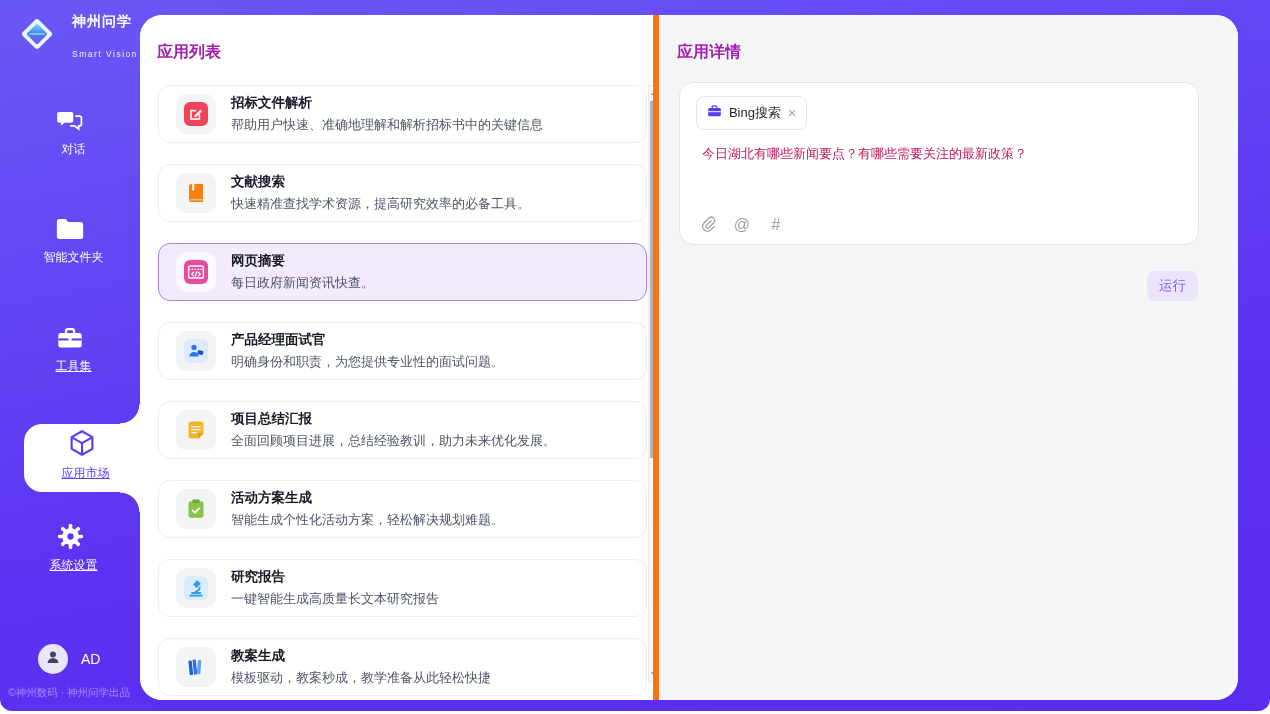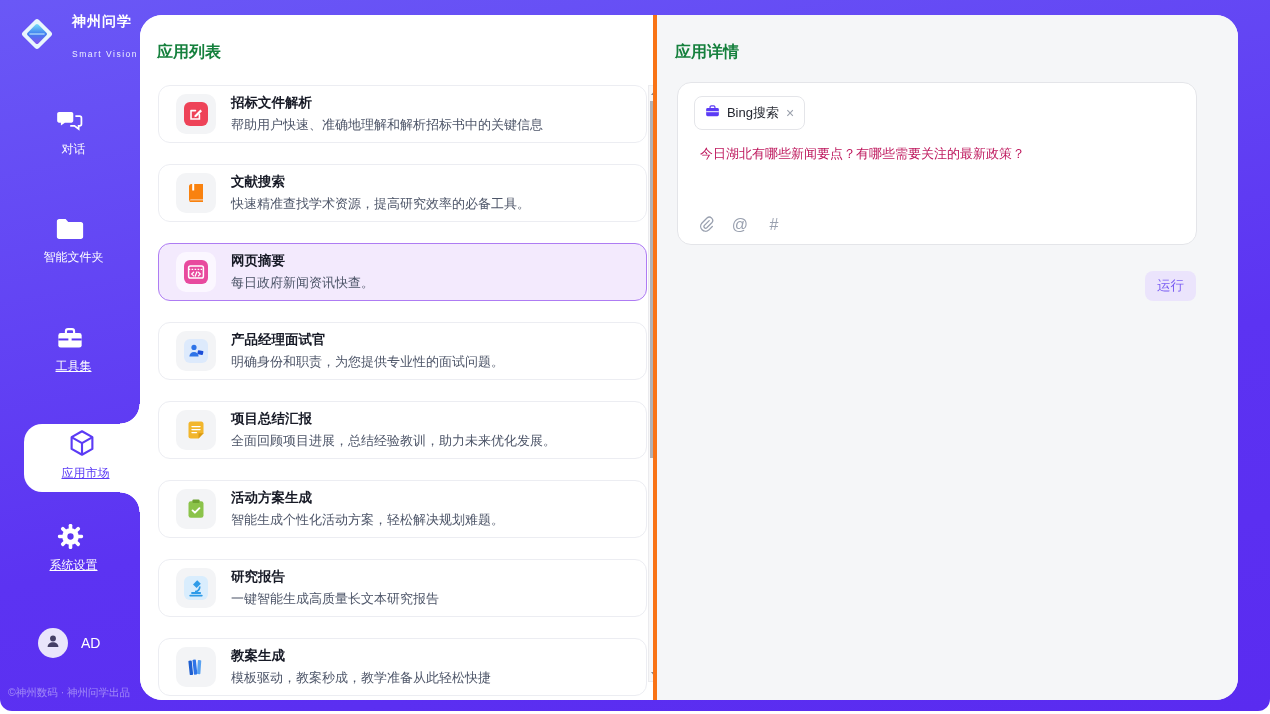--- a/index.html
+++ b/index.html
@@ -19,32 +19,32 @@
   .nav-item { position:absolute; left:0; width:140px; text-align:center; color:#fff; cursor:pointer; }
   .nav-item svg { display:block; margin:0 auto; }
   .nav-label { display:block; margin-top:7px; font-size:12px; color:#fff;margin-left:7px; }
   .nav-label.underlined { text-decoration:underline; }
   .nav-active { position:absolute; left:24px; right:0; top:424px; height:68px; background:#fff;
     border-radius:18px 0 0 18px; text-align:center; padding-top:4px; cursor:pointer; }
   .nav-active .nav-label { color:#5b3bf5; text-decoration:underline; margin-top:3px; }
   .notch { position:absolute; right:0; width:20px; height:20px; }
   .notch-top { top:404px; background:radial-gradient(circle 20px at 0 0, rgba(255,255,255,0) 19px, #fff 19.7px); }
   .notch-bottom { top:492px; background:radial-gradient(circle 20px at 0 100%, rgba(255,255,255,0) 19px, #fff 19.7px); }
-  .user-row { position:absolute; left:38px; top:628px; display:flex; align-items:center; gap:13px; }
+  .user-row { position:absolute; left:38px; top:644px; display:flex; align-items:center; gap:13px; }
   .avatar { width:30px; height:30px; border-radius:50%; background:#e9e5fb; display:flex;
     align-items:center; justify-content:center; }
   .user-name { color:#fff; font-size:14px; }
   .side-footer { position:absolute; left:8px; top:686px; font-size:10.5px; color:rgba(255,255,255,0.42); white-space:nowrap; }
 
   
   .content { position:absolute; left:140px; top:15px; width:1098px; height:685px;
     background:#fff; border-radius:22px; overflow:hidden; display:flex; }
   .list-panel { position:relative; width:542px; height:100%; background:#fff; }
-  .detail-panel { position:relative; width:618px; height:100%; background:#f5f6f8; border-left:4px solid #f97316; }
-  .panel-title { position:absolute; top:27px; font-size:16px; font-weight:bold; color:#15803d; }
+  .detail-panel { position:relative; width:618px; height:100%; background:#f5f6f8; border-left:6px solid #f97316; }
+  .panel-title { position:absolute; top:27px; font-size:16px; font-weight:bold; color:#a21caf; }
   .list-panel .panel-title { left:17px; }
   .detail-panel .panel-title { left:18px; }
 
   
   .cards { position:absolute; left:18px; top:70px; width:489px; }
   .card { height:58px; margin-bottom:21px; background:#fff; border:1px solid #ecedf2;
     border-radius:12px; display:flex; align-items:center; padding-left:17px; cursor:pointer; }
   .card.selected { background:#f3eafd; border:1.5px solid #ae7cf3; }
   .icon-box { width:40px; height:40px; border-radius:10px; background:#f3f4f6; flex:none;
     display:flex; align-items:center; justify-content:center; margin-right:15px; }

